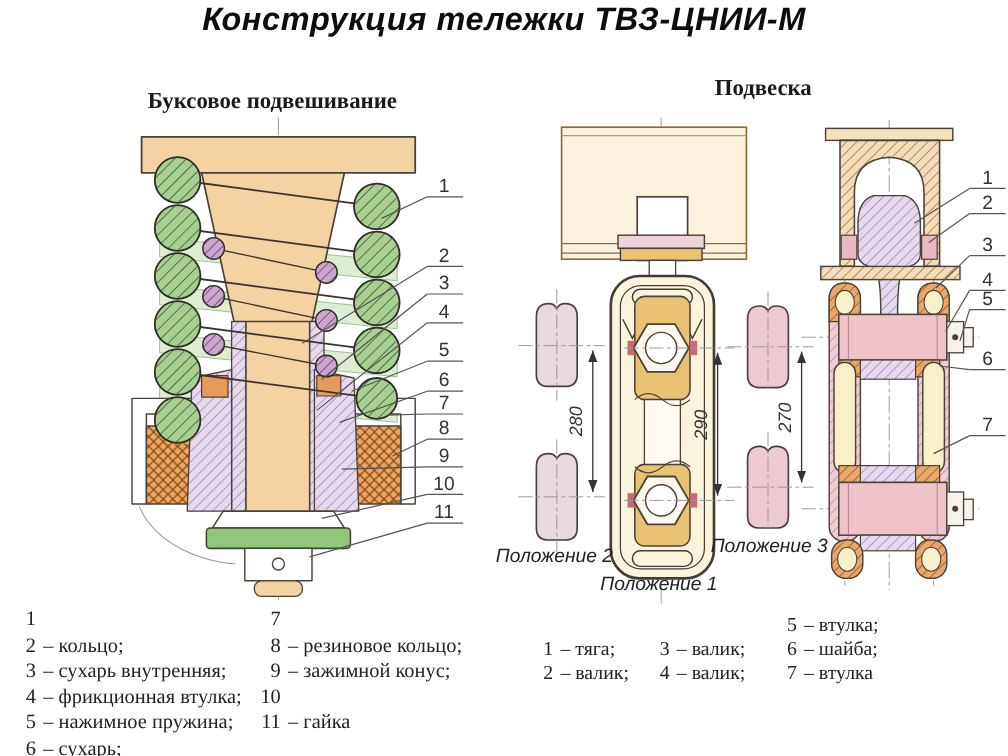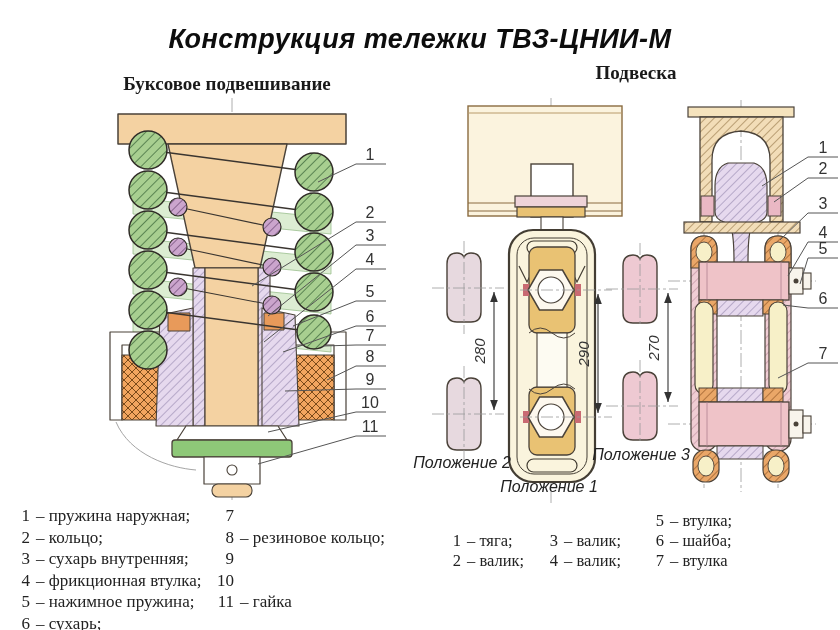--- a/index.html
+++ b/index.html
@@ -1,18 +1,18 @@
 <!DOCTYPE html>
 <html><head>
 <meta charset="utf-8">
 <style>
   html,body{margin:0;padding:0;background:#ffffff;}
   #stage{position:relative;width:840px;height:630px;background:#ffffff;overflow:hidden;
          font-family:"Liberation Sans",sans-serif;}
-  #page-title{position:absolute;left:0;top:24px;width:840px;text-align:center;
+  #page-title{position:absolute;left:0;top:1px;width:840px;text-align:center;
 etc              font-family:"Liberation Sans",sans-serif;font-weight:bold;font-style:italic;
               font-size:27px;color:#0d0d0d;letter-spacing:0.5px;}
   svg{position:absolute;left:0;top:0;}
   .h-serif{font-family:"Liberation Serif",serif;font-weight:bold;font-size:19px;fill:#1a1a1a;}
   .callout{font-family:"Liberation Sans",sans-serif;font-size:16px;fill:#333;}
   .dim{font-family:"Liberation Sans",sans-serif;font-size:15px;font-style:italic;fill:#333;}
   .pos{font-family:"Liberation Sans",sans-serif;font-size:16px;font-style:italic;fill:#222;}
   .legend{position:absolute;font-family:"Liberation Serif",serif;font-size:17px;color:#222;}
   .legend .li{display:flex;line-height:21.5px;white-space:nowrap;}
   .legend .num{text-align:right;margin-right:6px;}
@@ -371,21 +371,20 @@
       <text class="callout" x="823" y="359" text-anchor="middle">7</text>
     </g>
   </svg>
 
   <div id="page-title">Конструкция тележки ТВЗ-ЦНИИ-М</div>
 
   <div class="legend legend-ax" style="left:4px;top:505px;">
     <div style="position:absolute;left:0;top:0;">
       <div class="li">
           <span class="num">1</span>
-          <span class="txt">– пружина наружная;</span>
         </div>
       <div class="li">
           <span class="num">2</span>
           <span class="txt">– кольцо;</span>
         </div>
       <div class="li">
           <span class="num">3</span>
           <span class="txt">– сухарь внутренняя;</span>
         </div>
       <div class="li">
@@ -404,20 +403,21 @@
     <div style="position:absolute;left:204px;top:0;">
       <div class="li">
           <span class="num">7</span>
         </div>
       <div class="li">
           <span class="num">8</span>
           <span class="txt">– резиновое кольцо;</span>
         </div>
       <div class="li">
           <span class="num">9</span>
+          <span class="txt">– зажимной конус;</span>
         </div>
       <div class="li">
           <span class="num">10</span>
         </div>
       <div class="li">
           <span class="num">11</span>
           <span class="txt">– гайка</span>
         </div>
     </div>
   </div>

